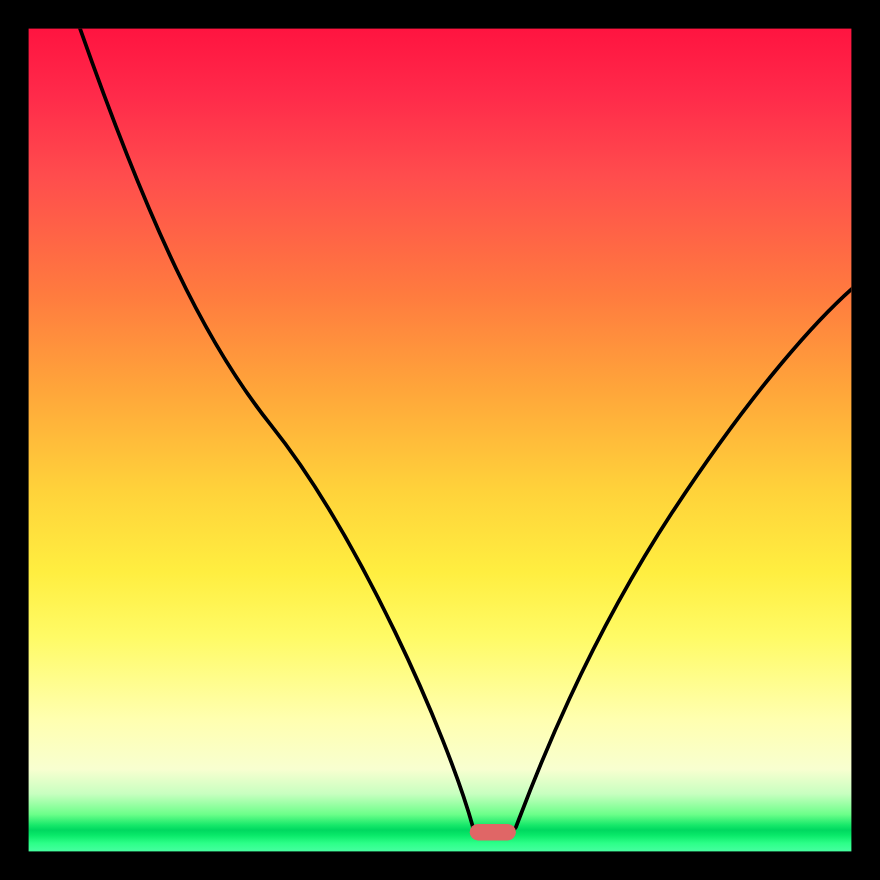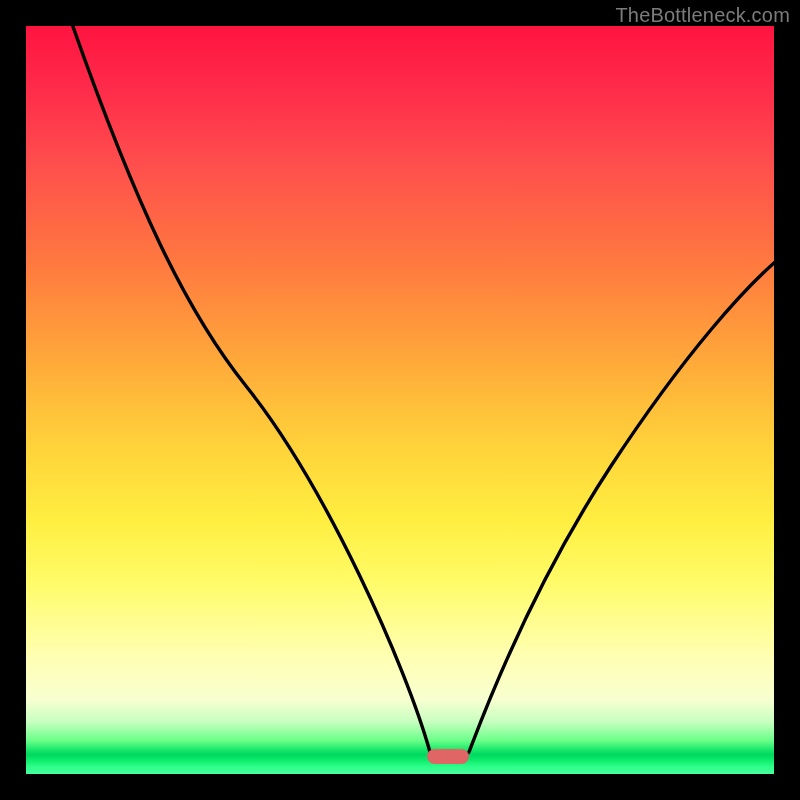--- a/index.html
+++ b/index.html
@@ -67,21 +67,20 @@
     top: 0;
     width: 748px;
     height: 748px;
     pointer-events: none;
   }
 </style>
 </head>
 <body>
 
 <div class="frame">
-  <div class="watermark">TheBottleneck.com</div>
 
   <div class="plot">
     <svg class="curve" viewBox="0 0 748 748" preserveAspectRatio="none">
       <path fill="none" stroke="#000" stroke-width="3.4" stroke-linecap="round" stroke-linejoin="round" d="M 45 -5 C 110 180, 160 285, 220 360 C 300 460, 380 640, 404 726 C 406 732, 440 732, 443 726 C 455 695, 500 570, 585 440 C 660 326, 720 260, 756 230"></path>
     </svg>
     <div class="marker" style="left: 401px; top: 723px; width: 42px; height: 15px;"></div>
   </div>
 </div>
 
 </body></html>

